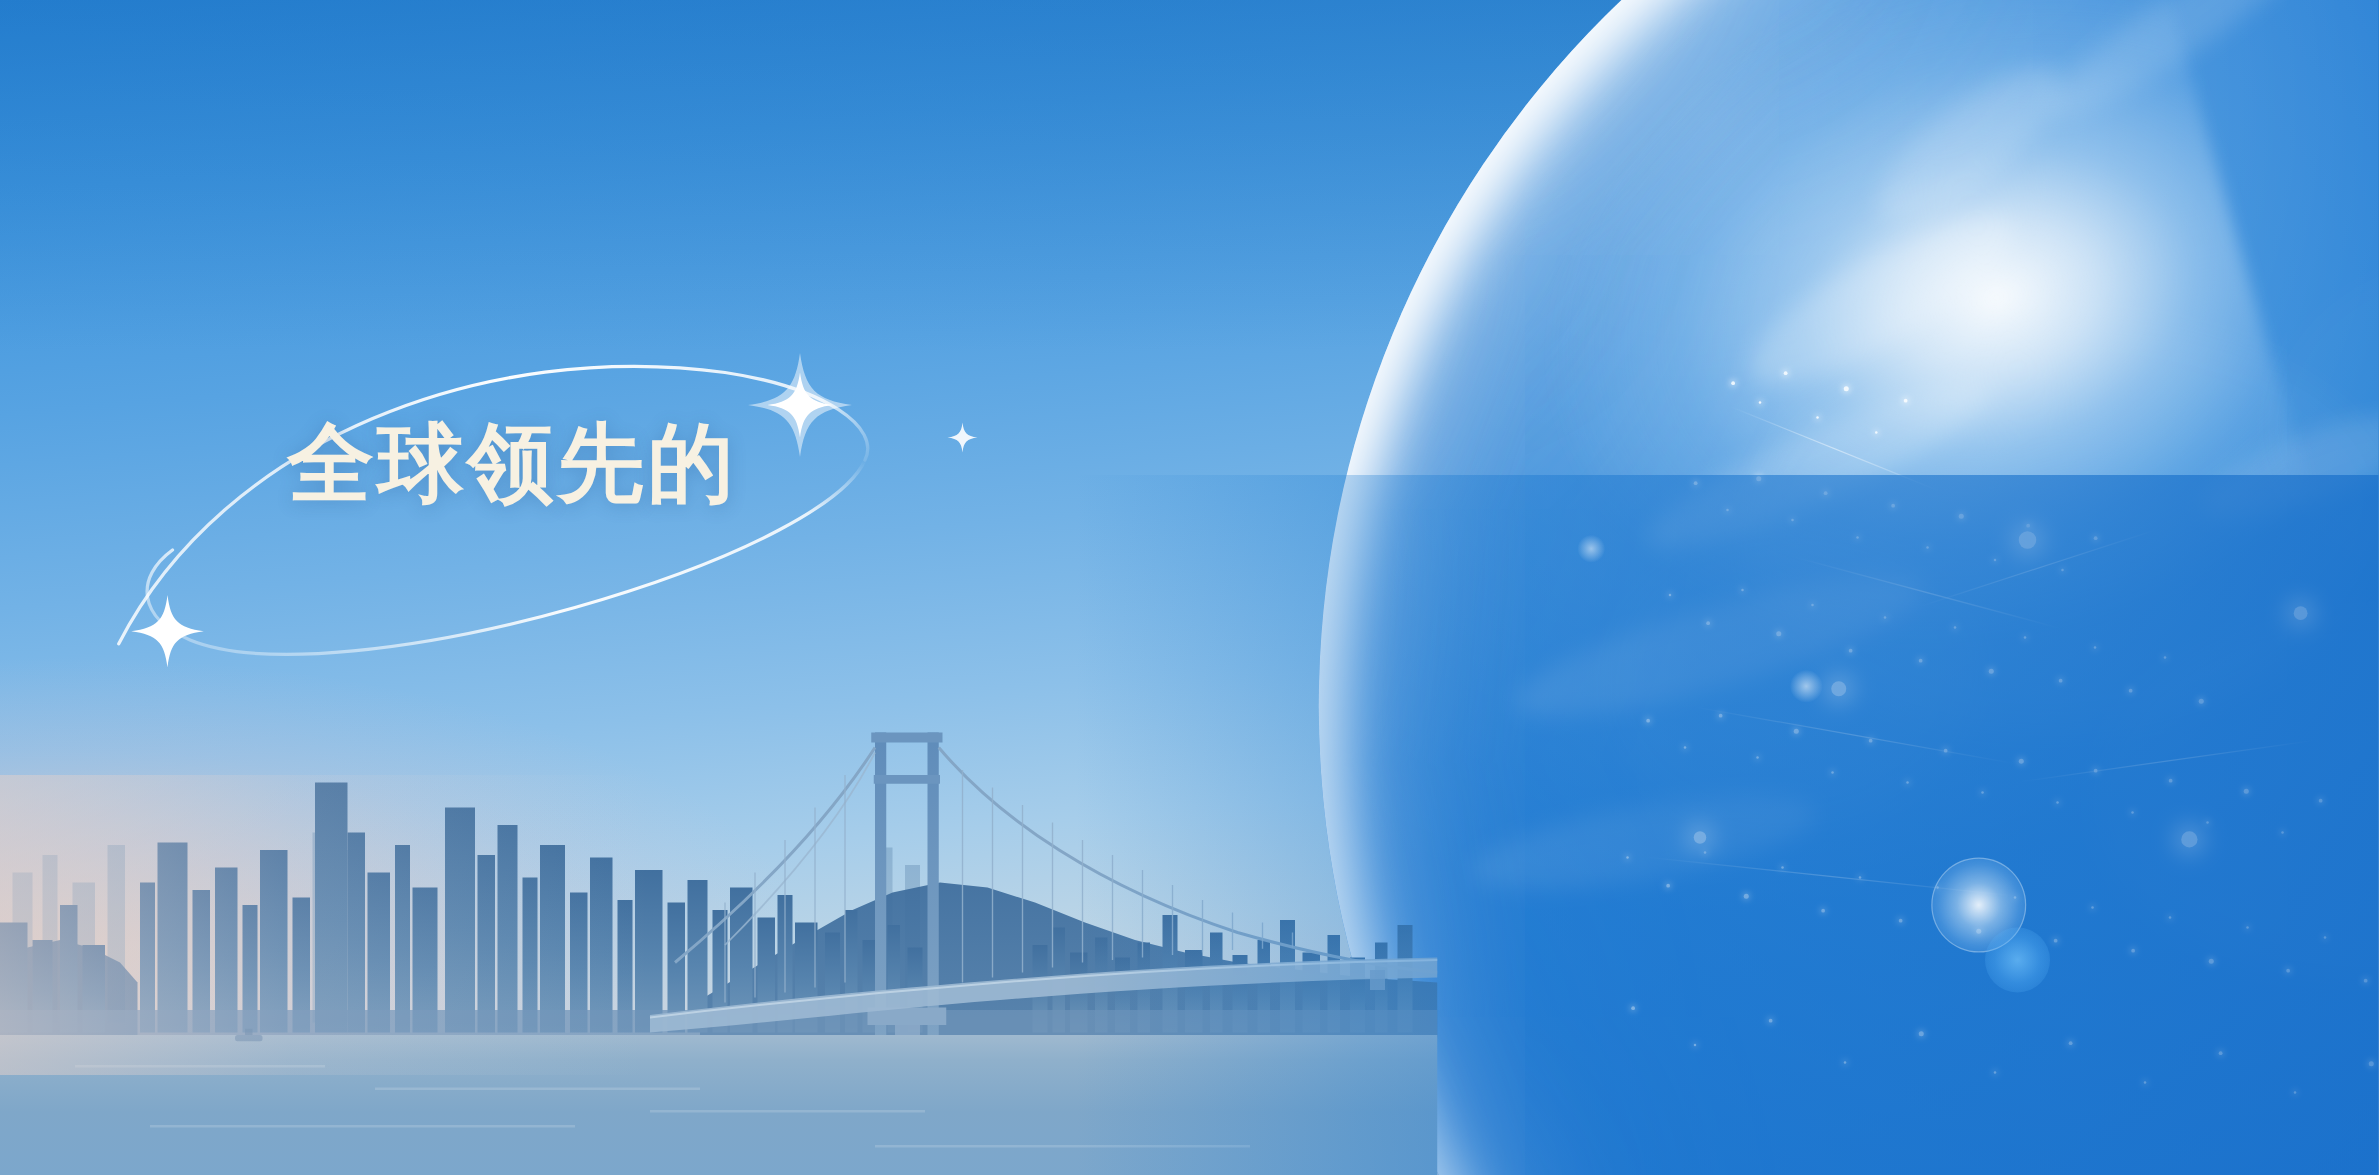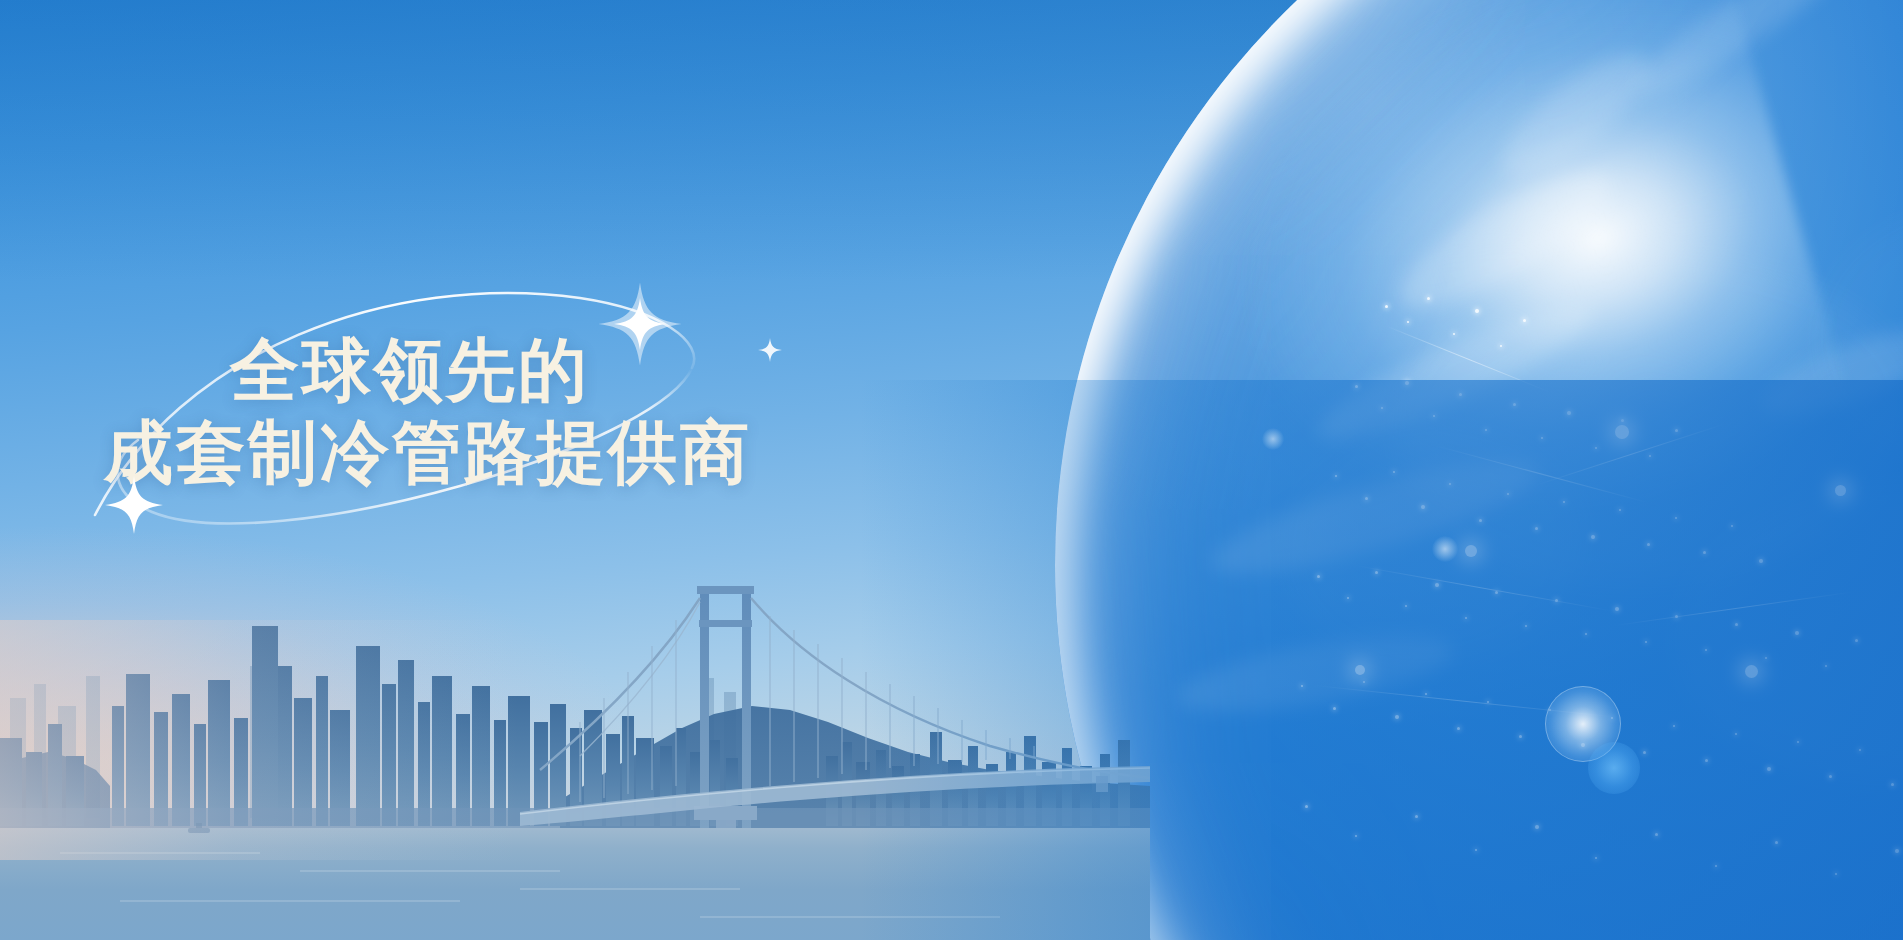--- a/index.html
+++ b/index.html
@@ -597,16 +597,15 @@
   </div>
 
   <div class="sparkle" style="left:757px; top:337px; opacity:.9;">
     <svg width="26" height="26" viewBox="0 0 26 26">
       <path d="M13 1 C14 9.5 16.5 12 25 13 C16.5 14 14 16.5 13 25 C12 16.5 9.5 14 1 13 C9.5 12 12 9.5 13 1 Z" fill="#ffffff"></path>
     </svg>
   </div>
 
   <div class="headline">
     <div class="line line1">全球领先的</div>
-    <div class="line line2">成套制冷管路提供商</div>
   </div>
 
 </div>
 
 </body></html>

